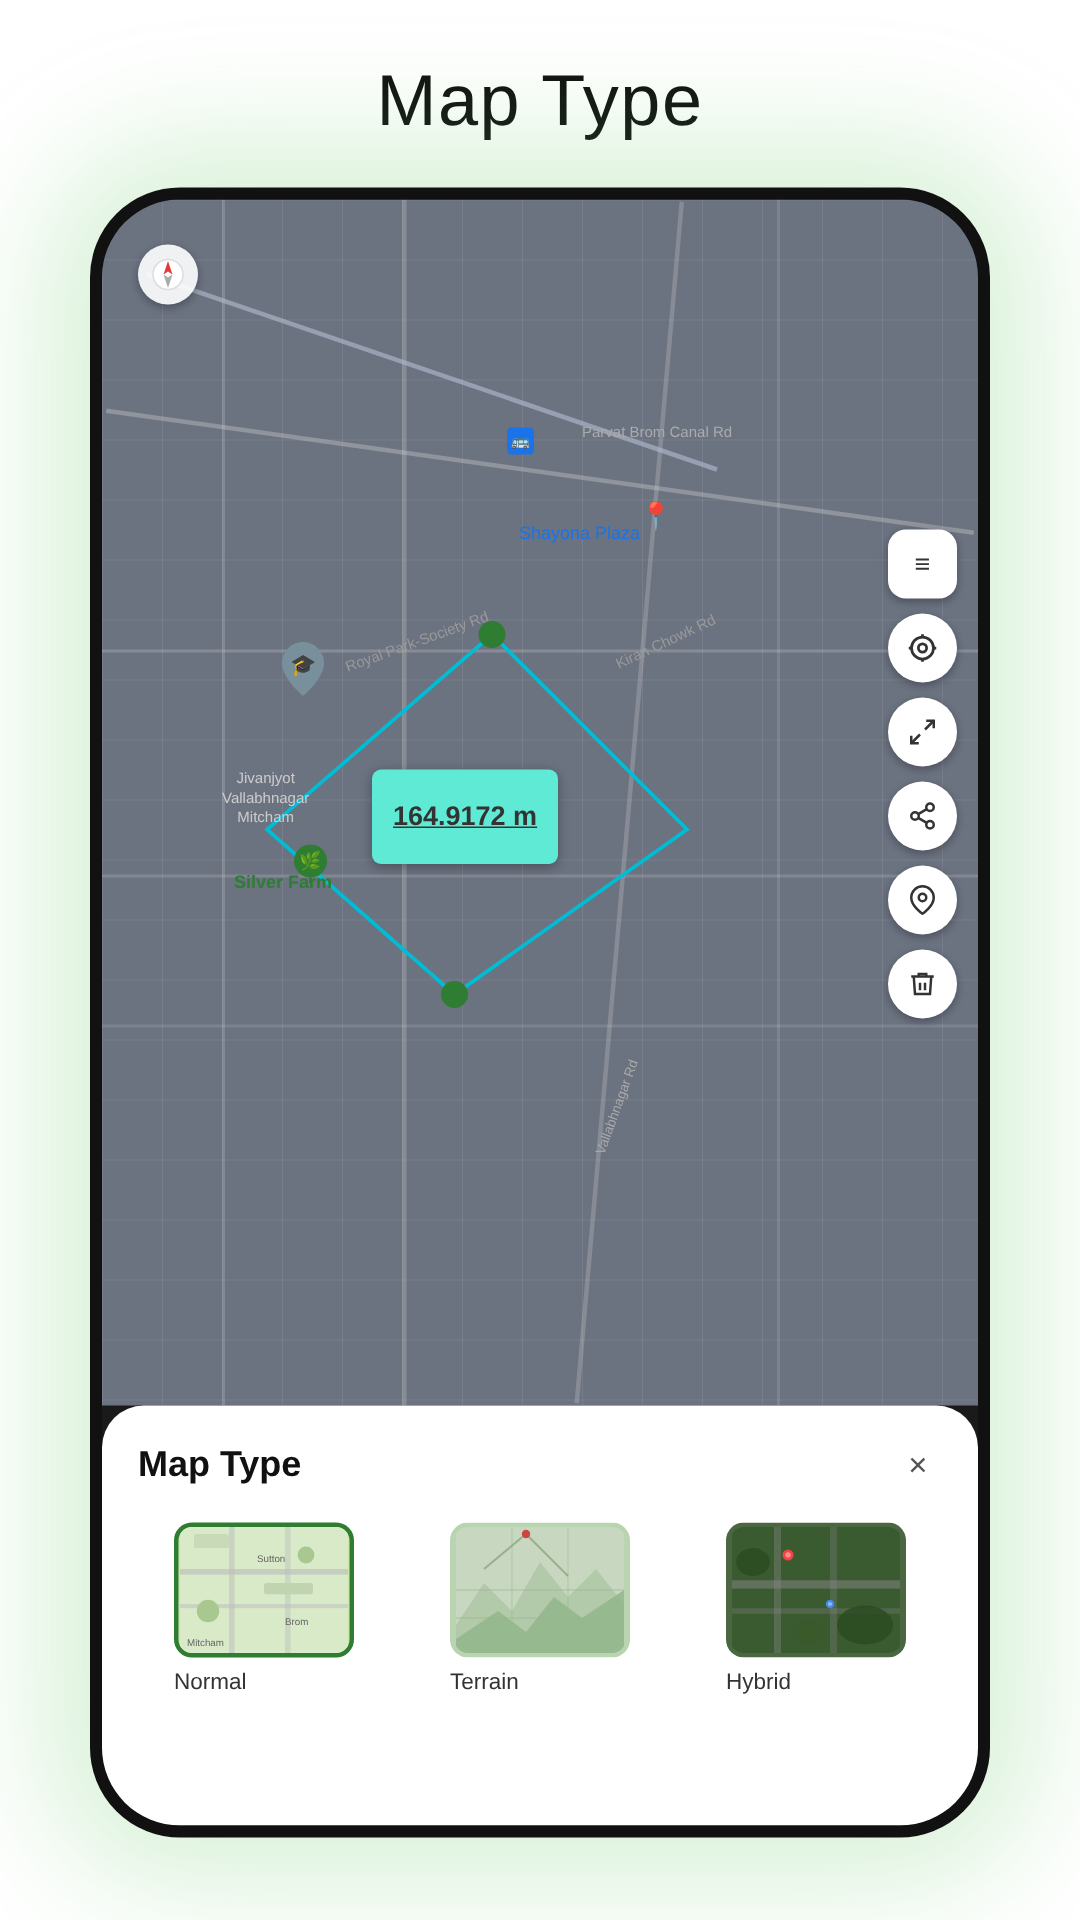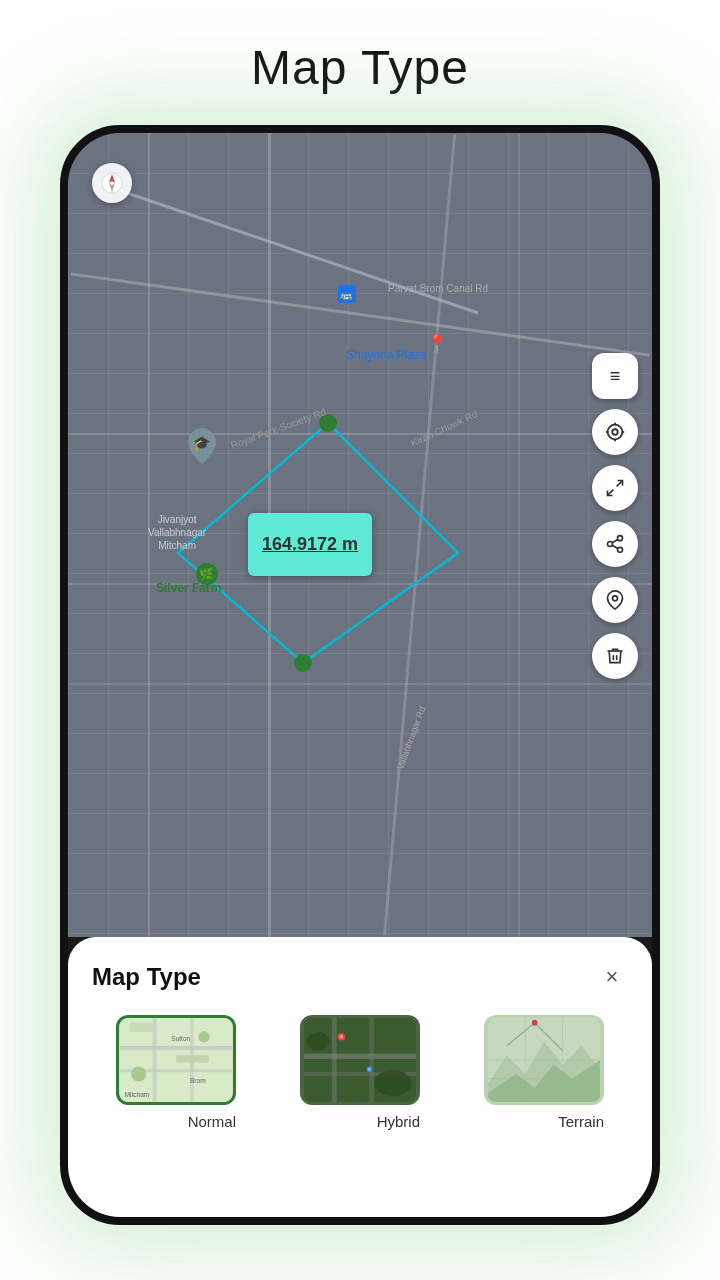--- a/index.html
+++ b/index.html
@@ -157,21 +157,21 @@
       cursor: pointer;
     }
     .map-types-grid {
       display: flex;
       gap: 16px;
       justify-content: space-around;
     }
     .map-type-item {
       display: flex;
       flex-direction: column;
-      align-items: flex-end;
+      align-items: flex-start;
       gap: 8px;
       cursor: pointer;
     }
     .map-type-thumb {
       width: 120px;
       height: 90px;
       border-radius: 12px;
       overflow: hidden;
       border: 3px solid transparent;
     }
@@ -429,52 +429,52 @@
             <text x="5" y="85" fill="#666" font-size="7" font-family="Arial">Mitcham</text>
             <text x="55" y="25" fill="#666" font-size="7" font-family="Arial">Sutton</text>
             <text x="75" y="70" fill="#666" font-size="7" font-family="Arial">Brom</text>
           </svg>
         </div>
         <div class="map-type-label">Normal</div>
       </div>
 
 
       <div class="map-type-item">
+        <div class="map-type-thumb thumb-terrain">
+          <svg viewBox="0 0 120 90" xmlns="http://www.w3.org/2000/svg">
+            <rect width="120" height="90" fill="#c8d8c0"></rect>
+            <path d="M0 70 L20 40 L40 60 L60 25 L80 50 L100 30 L120 55 L120 90 L0 90Z" fill="#a8c4a0" opacity="0.7"></path>
+            <path d="M0 80 L30 60 L50 75 L70 50 L90 65 L120 45 L120 90 L0 90Z" fill="#90b488" opacity="0.8"></path>
+            <line x1="0" y1="45" x2="120" y2="45" stroke="#9ab890" stroke-width="1" opacity="0.5"></line>
+            <line x1="0" y1="65" x2="120" y2="65" stroke="#9ab890" stroke-width="1" opacity="0.5"></line>
+            <line x1="40" y1="0" x2="40" y2="90" stroke="#9ab890" stroke-width="1" opacity="0.4"></line>
+            <line x1="80" y1="0" x2="80" y2="90" stroke="#9ab890" stroke-width="1" opacity="0.4"></line>
+            <path d="M20 30 L50 5 L80 35" fill="none" stroke="#7a9870" stroke-width="1.5" opacity="0.6"></path>
+            <circle cx="50" cy="5" r="3" fill="#cc4444"></circle>
+          </svg>
+        </div>
+        <div class="map-type-label">Terrain</div>
+      </div>
+
+      <div class="map-type-item">
         <div class="map-type-thumb thumb-hybrid">
           <svg viewBox="0 0 120 90" xmlns="http://www.w3.org/2000/svg">
             <rect width="120" height="90" fill="#3a5a30"></rect>
             <rect x="0" y="38" width="120" height="6" fill="#888" opacity="0.5"></rect>
             <rect x="0" y="58" width="120" height="4" fill="#777" opacity="0.4"></rect>
             <rect x="30" y="0" width="5" height="90" fill="#888" opacity="0.4"></rect>
             <rect x="70" y="0" width="5" height="90" fill="#888" opacity="0.3"></rect>
             <ellipse cx="15" cy="25" rx="12" ry="10" fill="#2a4a20" opacity="0.8"></ellipse>
             <ellipse cx="95" cy="70" rx="20" ry="14" fill="#2a4a20" opacity="0.8"></ellipse>
             <ellipse cx="55" cy="75" rx="12" ry="9" fill="#3a5a28" opacity="0.6"></ellipse>
             <circle cx="40" cy="20" r="4" fill="#ee4444"></circle>
             <circle cx="40" cy="20" r="2" fill="#ff8888"></circle>
             <circle cx="70" cy="55" r="3" fill="#4488ee"></circle>
             <circle cx="70" cy="55" r="1.5" fill="#88bbff"></circle>
           </svg>
         </div>
         <div class="map-type-label">Hybrid</div>
       </div>
 
-      <div class="map-type-item">
-        <div class="map-type-thumb thumb-terrain">
-          <svg viewBox="0 0 120 90" xmlns="http://www.w3.org/2000/svg">
-            <rect width="120" height="90" fill="#c8d8c0"></rect>
-            <path d="M0 70 L20 40 L40 60 L60 25 L80 50 L100 30 L120 55 L120 90 L0 90Z" fill="#a8c4a0" opacity="0.7"></path>
-            <path d="M0 80 L30 60 L50 75 L70 50 L90 65 L120 45 L120 90 L0 90Z" fill="#90b488" opacity="0.8"></path>
-            <line x1="0" y1="45" x2="120" y2="45" stroke="#9ab890" stroke-width="1" opacity="0.5"></line>
-            <line x1="0" y1="65" x2="120" y2="65" stroke="#9ab890" stroke-width="1" opacity="0.5"></line>
-            <line x1="40" y1="0" x2="40" y2="90" stroke="#9ab890" stroke-width="1" opacity="0.4"></line>
-            <line x1="80" y1="0" x2="80" y2="90" stroke="#9ab890" stroke-width="1" opacity="0.4"></line>
-            <path d="M20 30 L50 5 L80 35" fill="none" stroke="#7a9870" stroke-width="1.5" opacity="0.6"></path>
-            <circle cx="50" cy="5" r="3" fill="#cc4444"></circle>
-          </svg>
-        </div>
-        <div class="map-type-label">Terrain</div>
-      </div>
-
     </div>
   </div>
 
 </div>
 
 </body></html>

